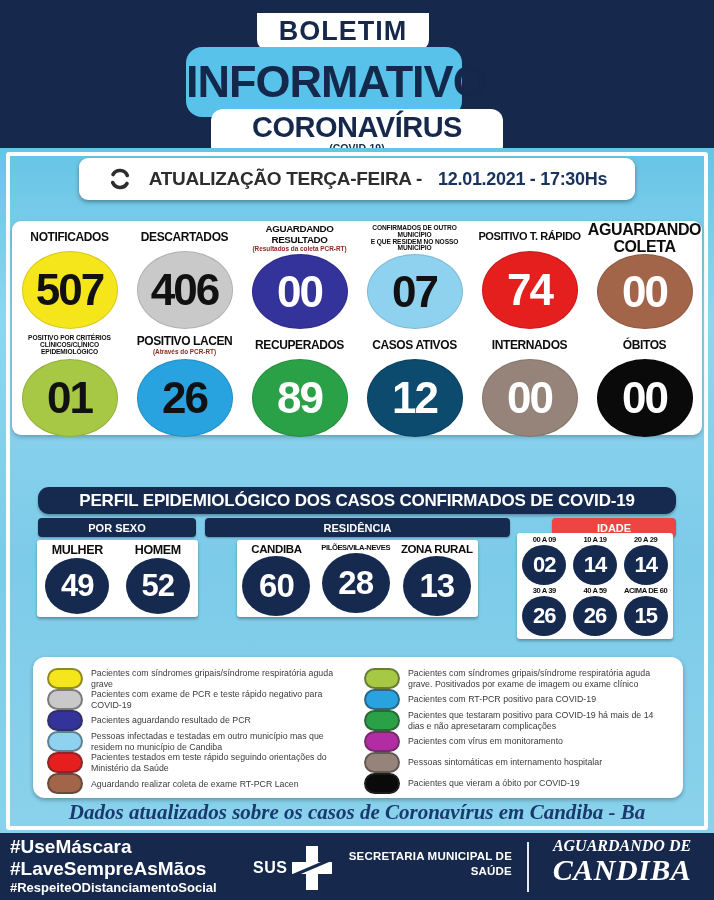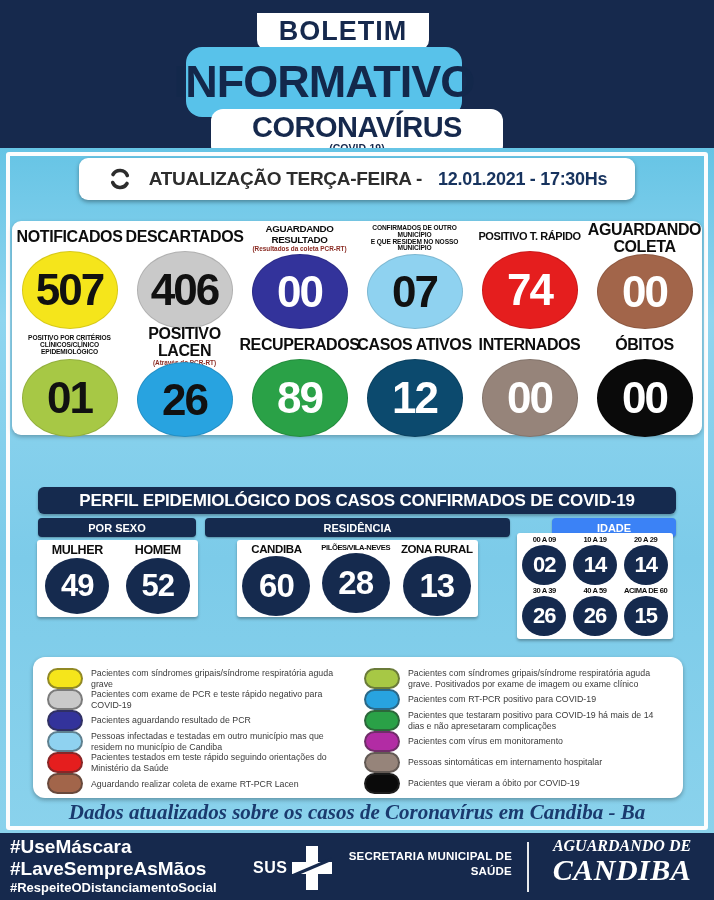--- a/index.html
+++ b/index.html
@@ -4,21 +4,21 @@
 <style>
   html,body{margin:0;padding:0;background:#333;}
   #page{position:relative;width:714px;height:900px;background:#16294d;
         font-family:"Liberation Sans",sans-serif;overflow:hidden;margin:0 auto;}
   
   .header{position:absolute;left:0;top:4px;width:714px;height:148px;background:#16294d;margin-top:9px;}
   .banner-boletim{position:absolute;left:257px;top:0;width:172px;height:37px;background:#fff;
         border-radius:0 0 10px 10px;display:flex;align-items:center;justify-content:center;}
   .banner-boletim span{font-size:27px;font-weight:800;color:#16294d;letter-spacing:1px;}
   .banner-informativo{position:absolute;left:186px;top:34px;width:276px;height:70px;
-        border-radius:16px;display:flex;align-items:center;justify-content:center;}
+        border-radius:16px;display:flex;align-items:center;justify-content:flex-start;}
   .banner-informativo span{font-size:45px;font-weight:800;color:#13284b;letter-spacing:-1px;}
   .banner-corona{position:absolute;left:211px;top:96px;width:292px;height:49px;background:#fff;
         border-radius:12px;display:flex;flex-direction:column;align-items:center;justify-content:center;}
   .banner-corona .big{font-size:29px;font-weight:800;color:#16294d;line-height:1;letter-spacing:-0.5px;}
   .banner-corona .small{font-size:10.5px;font-weight:800;color:#16294d;line-height:1;margin-top:1px;}
   
   .body-blue{position:absolute;left:0;top:148px;width:714px;height:685px;
         background:linear-gradient(180deg,#66c4e5 0%,#8fd5ef 25%,#7ccbe9 60%,#8ad2ec 100%);}
   .frame{position:absolute;left:6px;top:152px;width:702px;height:678px;border:4px solid #fcfdfe;
         border-radius:3px;box-sizing:border-box;pointer-events:none;}
@@ -28,30 +28,30 @@
         justify-content:center;gap:16px;}
   .update-bar .lab{font-size:19px;font-weight:800;color:#2d2d2d;letter-spacing:-0.3px;}
   .update-bar .dat{font-size:18px;font-weight:800;color:#17335e;letter-spacing:-0.3px;}
   
   .stats-panel{position:absolute;left:12px;top:221px;width:690px;height:214px;background:#fff;
         border-radius:9px;box-shadow:0 2px 4px rgba(0,0,0,.25);}
   .stats-row{display:flex;height:104px;padding-top:4px;}
   .stat-cell{width:115px;display:flex;flex-direction:column;align-items:center;}
   .lblwrap{height:27px;display:flex;flex-direction:column;align-items:center;justify-content:center;
         text-align:center;line-height:1.05;}
-  .lbl{font-size:16px;font-weight:800;color:#0d0d0d;letter-spacing:-0.4px;}
+  .lbl{font-size:12px;font-weight:800;color:#0d0d0d;letter-spacing:-0.4px;}
   .mid .lbl{font-size:9.8px;}
   .twoline .lbl,.lbl2{font-size:6.6px;font-weight:800;color:#0d0d0d;letter-spacing:-0.1px;}
   .sub{font-size:6.4px;font-weight:700;color:#8a2a22;margin-top:1px;}
   .stat-circle{width:96px;height:86px;border-radius:50%;display:flex;align-items:center;
         justify-content:center;font-size:44px;font-weight:800;letter-spacing:-2px;margin-top:2px;
         border:1px solid rgba(0,0,0,.12);box-sizing:border-box;}
   
   .perfil-title{position:absolute;left:38px;top:487px;width:638px;height:27px;background:#152a4e;
-        border-radius:6px;display:flex;align-items:center;justify-content:center;
+        border-radius:11px;display:flex;align-items:center;justify-content:center;
         box-shadow:0 2px 3px rgba(0,0,0,.3);}
   .perfil-title span{color:#fff;font-size:17px;font-weight:800;letter-spacing:-0.2px;}
   .sec-bar{position:absolute;top:518px;height:19px;background:#152a4e;border-radius:4px;
         display:flex;align-items:center;justify-content:center;box-shadow:0 1px 2px rgba(0,0,0,.3);}
   .sec-bar span{color:#fff;font-size:11px;font-weight:800;}
   .bar-sexo{left:38px;width:158px;}
   .bar-resid{left:205px;width:305px;}
   .bar-idade{left:552px;width:124px;}
   .white-panel{position:absolute;background:#fff;border-radius:3px;box-shadow:0 2px 3px rgba(0,0,0,.3);}
   .panel-sexo{left:37px;top:540px;width:161px;height:77px;display:flex;justify-content:space-around;padding-top:3px;box-sizing:border-box;}
@@ -208,21 +208,21 @@
 
   <div class="perfil-title" style="background: rgb(21, 42, 78);">
     <span>PERFIL EPIDEMIOLÓGICO DOS CASOS CONFIRMADOS DE COVID-19</span>
   </div>
   <div class="sec-bar bar-sexo" style="background: rgb(21, 42, 78);">
     <span>POR SEXO</span>
   </div>
   <div class="sec-bar bar-resid" style="background: rgb(21, 42, 78);">
     <span>RESIDÊNCIA</span>
   </div>
-  <div class="sec-bar bar-idade" style="background: #3b82f6;">
+  <div class="sec-bar bar-idade" style="background: #ef4444;">
     <span>IDADE</span>
   </div>
 
   <div class="white-panel panel-sexo">
     <div class="pcell">
       <span class="plbl">MULHER</span>
       <div class="navy-circle c-sexo" style="background: rgb(21, 42, 78);">49</div>
     </div>
     <div class="pcell">
       <span class="plbl">HOMEM</span>

